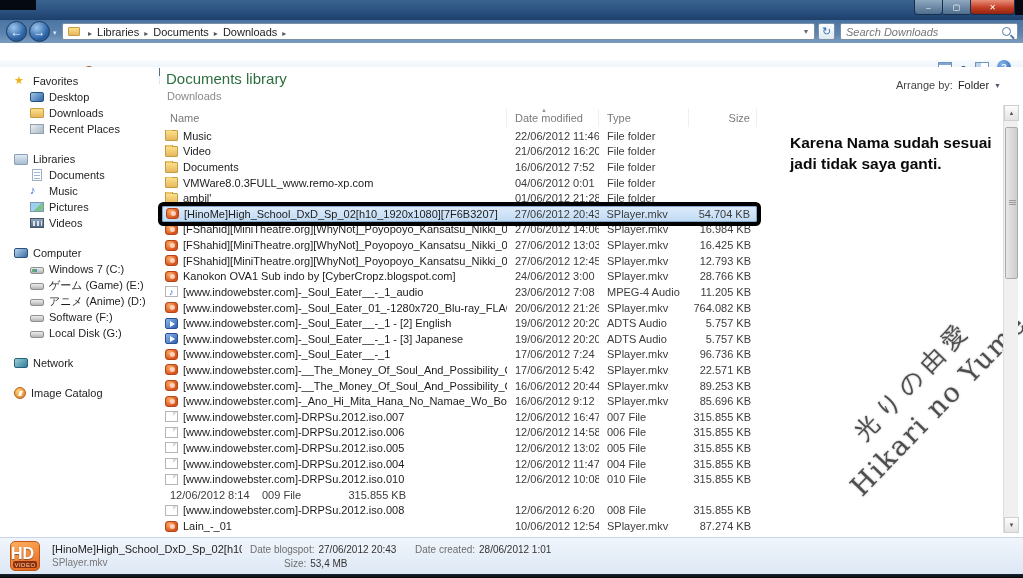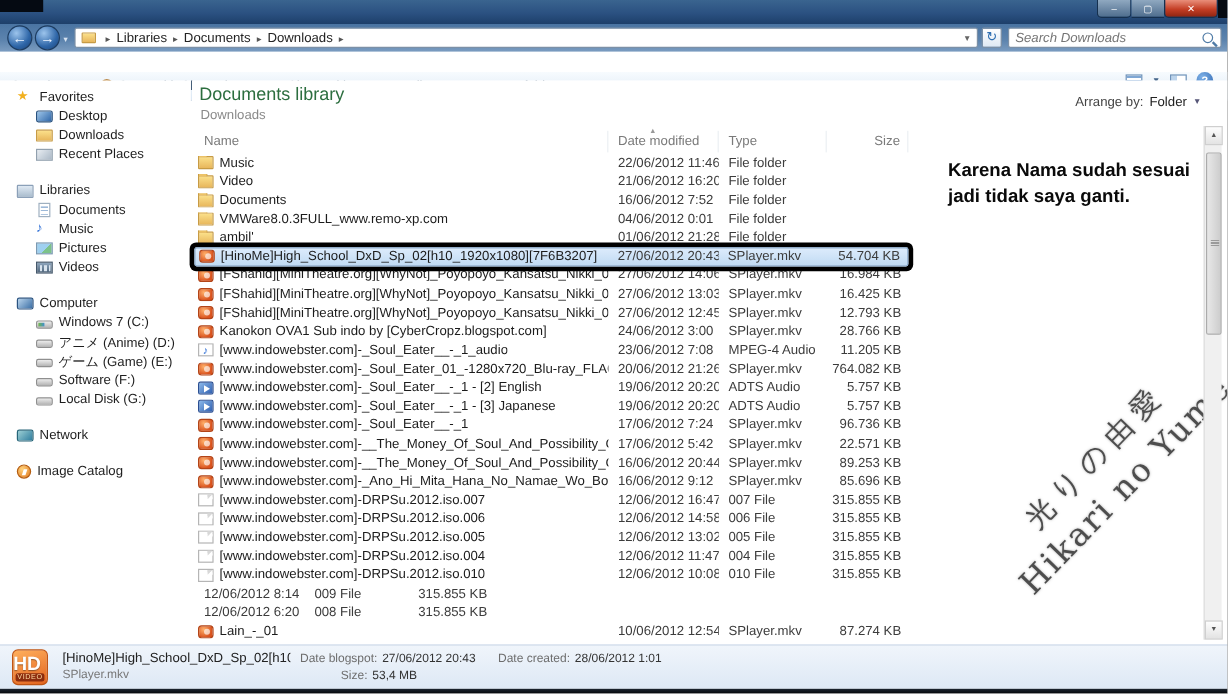--- a/index.html
+++ b/index.html
@@ -232,25 +232,25 @@
         <div class="side-item gap">
           <span class="si si-computer"></span>
           <span>Computer</span>
         </div>
         <div class="side-item ind">
           <span class="si si-drive-win"></span>
           <span>Windows 7 (C:)</span>
         </div>
         <div class="side-item ind">
           <span class="si si-drive"></span>
+          <span>ゲーム (Game) (E:)</span>
+        </div>
+        <div class="side-item ind">
+          <span class="si si-drive"></span>
           <span>アニメ (Anime) (D:)</span>
-        </div>
-        <div class="side-item ind">
-          <span class="si si-drive"></span>
-          <span>ゲーム (Game) (E:)</span>
         </div>
         <div class="side-item ind">
           <span class="si si-drive"></span>
           <span>Software (F:)</span>
         </div>
         <div class="side-item ind">
           <span class="si si-drive"></span>
           <span>Local Disk (G:)</span>
         </div>
         <div class="side-item gap">
@@ -496,20 +496,24 @@
           <span class="c date">12/06/2012 10:08</span>
           <span class="c type">010 File</span>
           <span class="c size">315.855 KB</span>
         </div>
         <div class="frow">
           <span class="c date">12/06/2012 8:14</span>
           <span class="c type">009 File</span>
           <span class="c size">315.855 KB</span>
         </div>
         <div class="frow">
+          <span class="c name">
+            <span class="fi fi-file"></span>
+            <span class="ftext">[www.indowebster.com]-DRPSu.2012.iso.008</span>
+          </span>
           <span class="c date">12/06/2012 6:20</span>
           <span class="c type">008 File</span>
           <span class="c size">315.855 KB</span>
         </div>
         <div class="frow">
           <span class="c name">
             <span class="fi fi-splayer"></span>
             <span class="ftext">Lain_-_01</span>
           </span>
           <span class="c date">10/06/2012 12:54</span>

